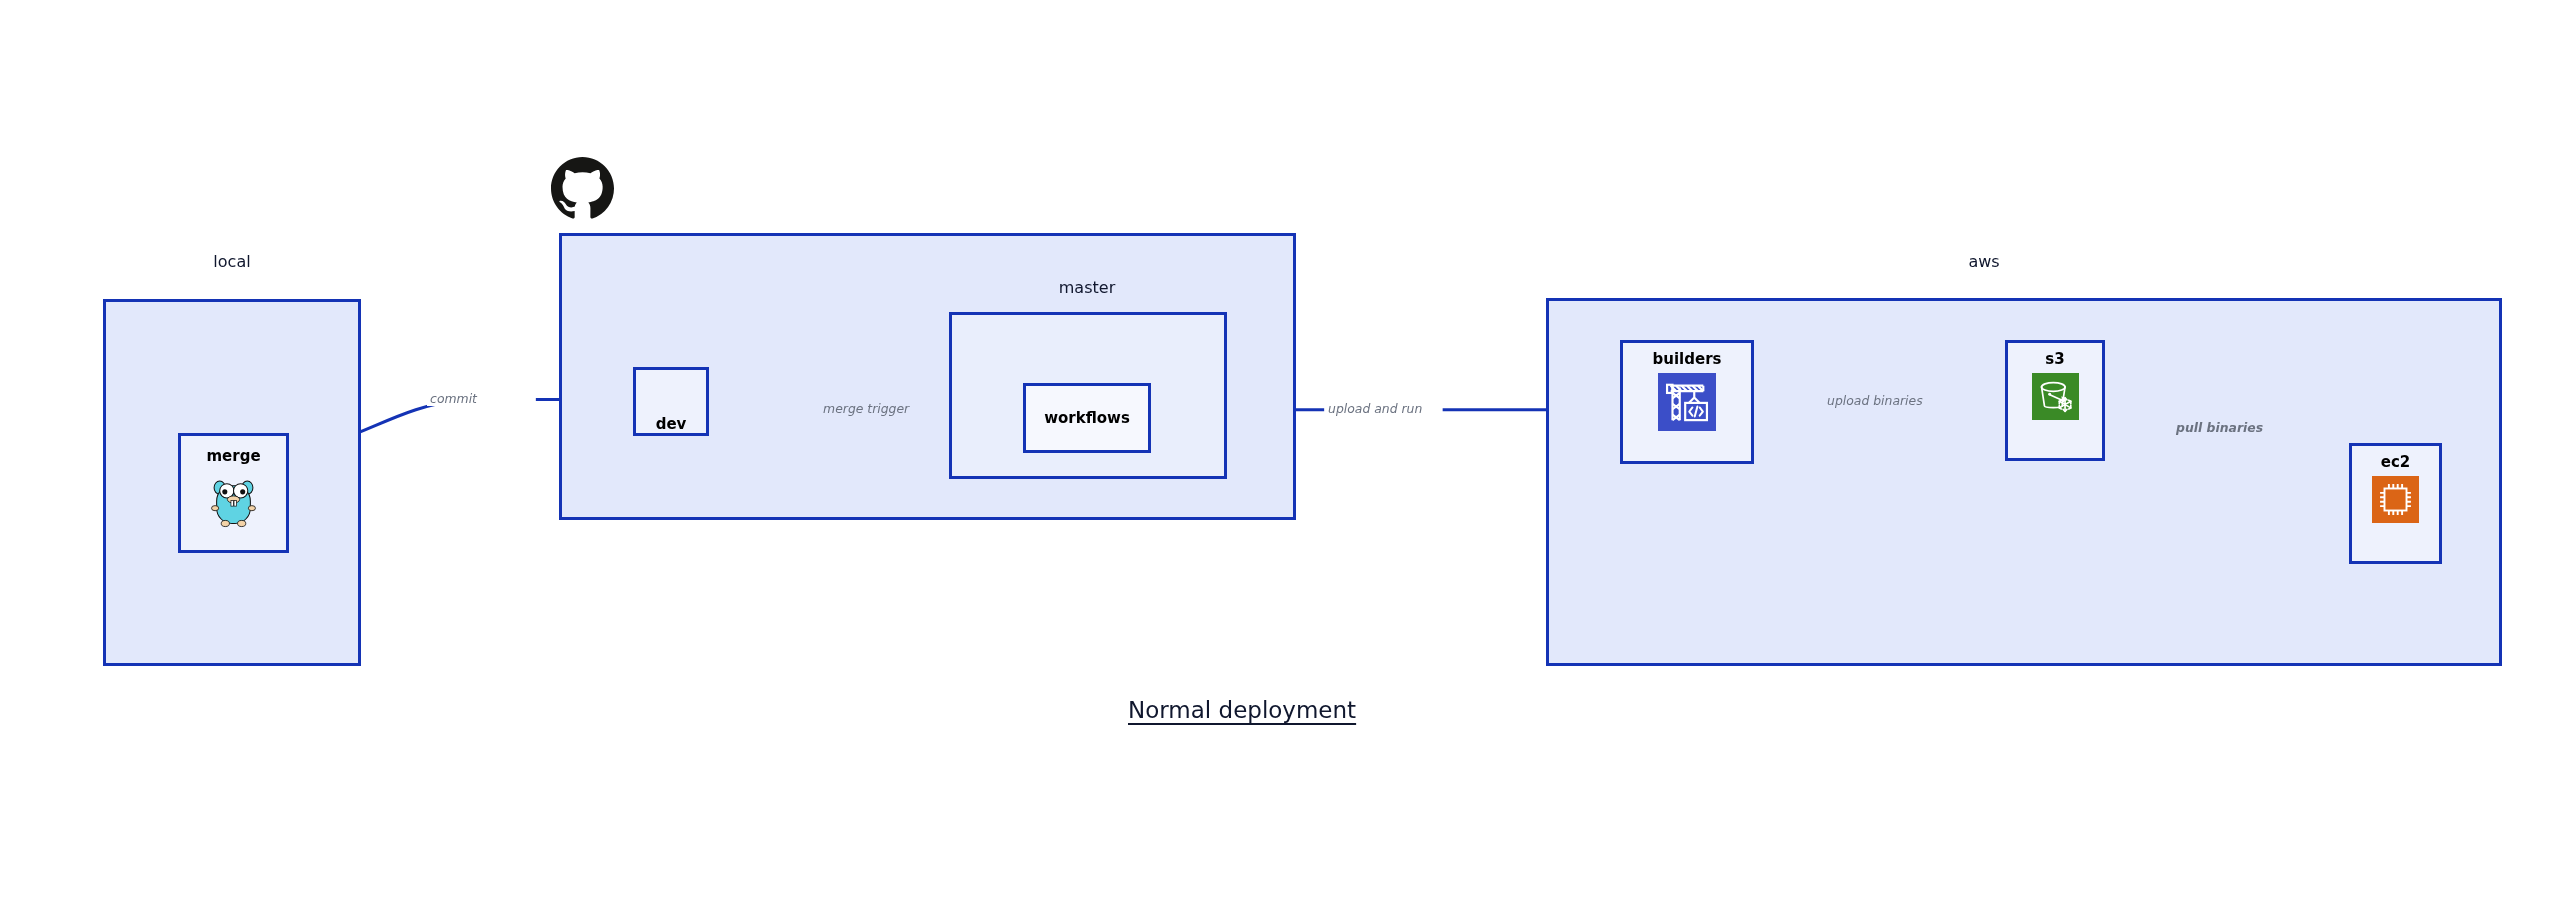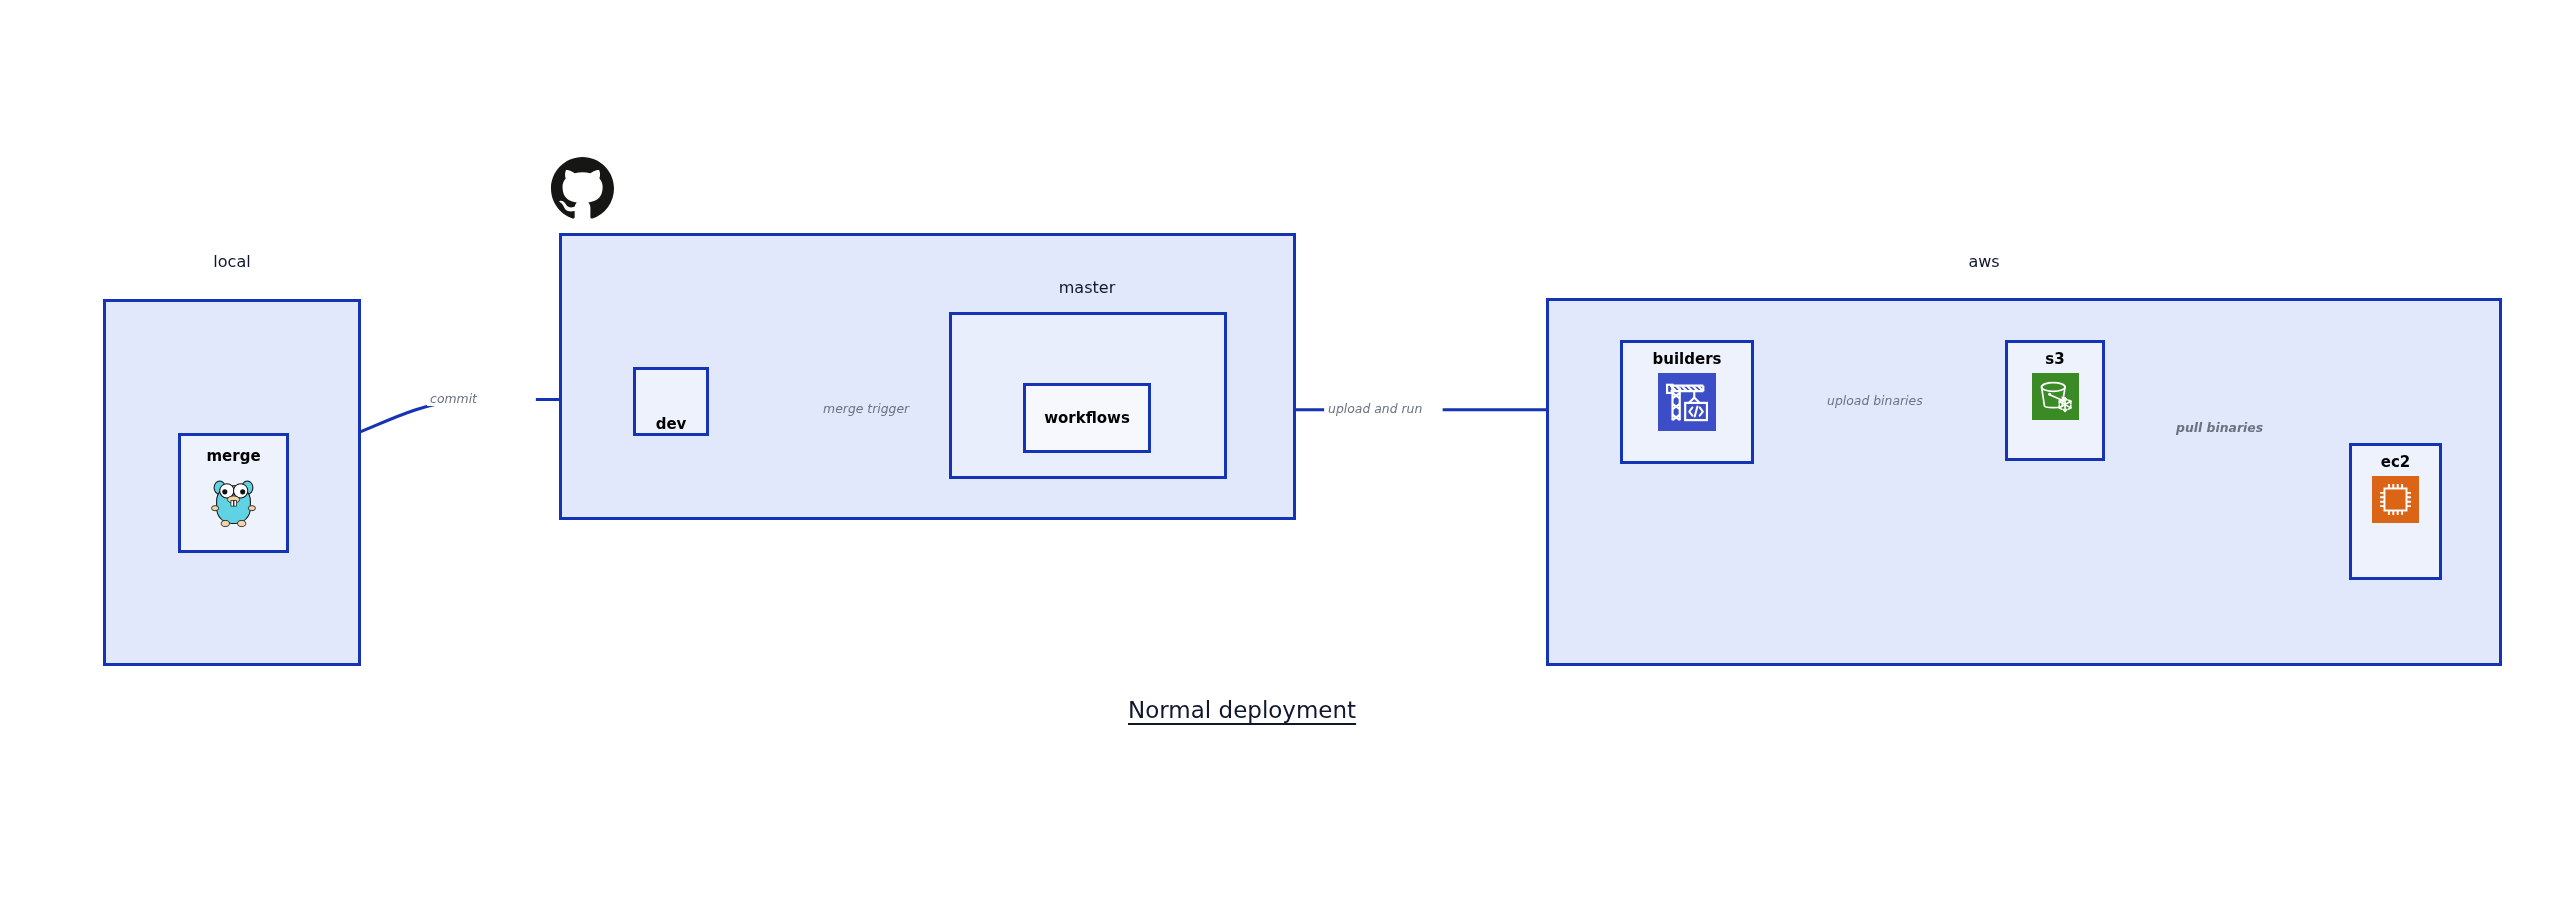--- a/index.html
+++ b/index.html
@@ -162,21 +162,21 @@
             <path d="M0,-9 L0,9 M-7.8,-4.5 L7.8,4.5 M-7.8,4.5 L7.8,-4.5"></path>
             <path d="M-2.6,-6.4 L0,-9 L2.6,-6.4 M-2.6,6.4 L0,9 L2.6,6.4"></path>
             <path d="M-7.8,-1.2 L-7.8,-4.5 L-5,-6 M7.8,1.2 L7.8,4.5 L5,6"></path>
             <path d="M-7.8,1.2 L-7.8,4.5 L-5,6 M7.8,-1.2 L7.8,-4.5 L5,-6"></path>
           </g>
         </g>
       </svg>
     </span>
   </div>
 
-  <div class="node-box" style="left:2349px;top:443px;width:93px;height:137px;">
+  <div class="node-box" style="left:2349px;top:443px;width:93px;height:121px;">
     <div class="node-title" style="margin-top:7.2px;">ec2</div>
     <span style="margin-top:5.2px;">
       <svg class="icon-sq" width="47" height="47" viewBox="0 0 64 64" xmlns="http://www.w3.org/2000/svg">
         <rect width="64" height="64" fill="#db6516"></rect>
         <g stroke="#ffffff" stroke-width="2.6" fill="none">
           <rect x="17" y="17" width="30" height="30"></rect>
           <path d="M23 17 L23 11 M29 17 L29 11 M35 17 L35 11 M41 17 L41 11"></path>
           <path d="M23 47 L23 53 M29 47 L29 53 M35 47 L35 53 M41 47 L41 53"></path>
           <path d="M17 23 L11 23 M17 29 L11 29 M17 35 L11 35 M17 41 L11 41"></path>
           <path d="M47 23 L53 23 M47 29 L53 29 M47 35 L53 35 M47 41 L53 41"></path>

